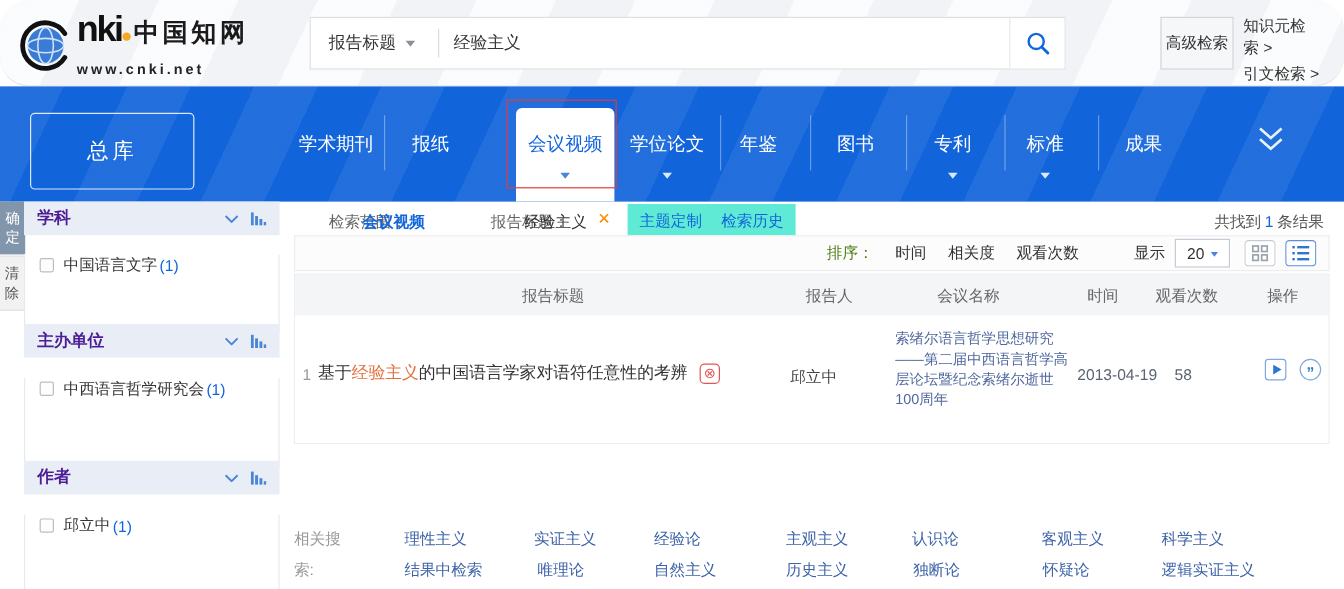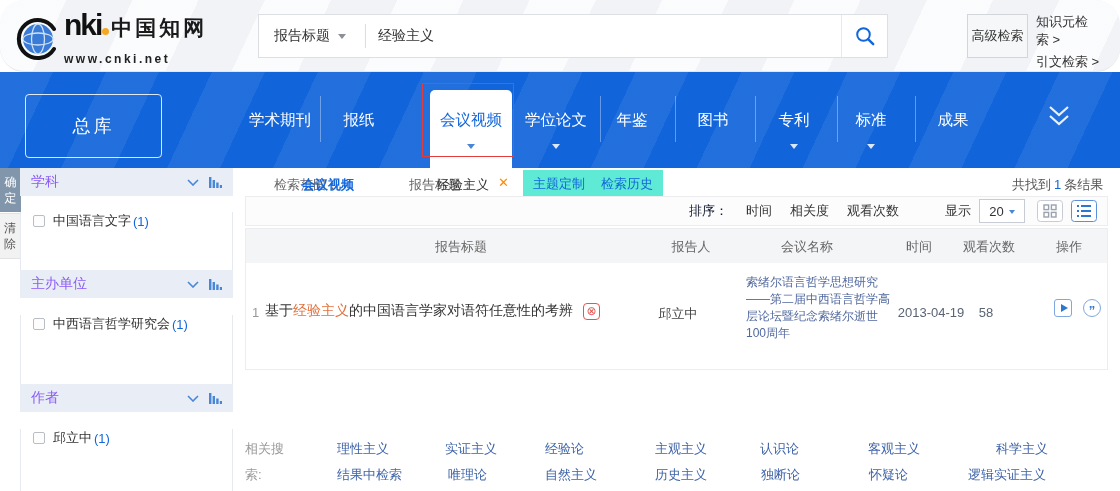--- a/index.html
+++ b/index.html
@@ -47,40 +47,40 @@
   .selected-tab-caret { position:absolute; left:50%; top:54px; transform:translateX(-50%); width:0; height:0; border:4px solid transparent; border-top:5px solid #4a86d8; }
   .annotation-box { position:absolute; left:422px; top:11px; width:92px; height:74px; border:1px solid #e23c3c; pointer-events:none; }
   .nav-more { position:absolute; left:1046px; top:32px; cursor:pointer; }
 
   
   .side-vbtn { position:absolute; left:0; width:21px; font-size:12px; line-height:16px; text-align:center; padding:6px 4px; word-break:break-all; cursor:pointer; }
   .apply-btn { top:168px; background:#8296ab; color:#fff; }
   .clear-btn { top:213px; background:#f2f2f3; color:#555; border:1px solid #e2e2e4; border-left:none; }
   .facet { position:absolute; left:20px; width:213px; }
   .facet-head { height:28px; background:#e9eef6; display:flex; align-items:center; padding:0 11px; }
-  .facet-title { flex:1; font-size:14px; font-weight:normal; color:#8b5cf6; }
+  .facet-title { flex:1; font-size:14px; font-weight:bold; color:#4c1d95; }
   .facet-icon { margin-left:10px; cursor:pointer; display:flex; align-items:center; }
   .facet-body { background:#fff; border:1px solid #e6eaf0; border-top:none; }
   .facet-item { display:flex; align-items:center; gap:8px; padding-left:12px; font-size:13px; color:#333; cursor:pointer; }
   .checkbox { width:12px; height:12px; border:1px solid #b9bdc4; border-radius:2px; background:#fdfdfd; flex:none; }
   .count { color:#1266dc; }
 
   
   .fb-text { position:absolute; top:176px; font-size:13px; white-space:nowrap; }
   .fb-label { color:#666;margin-left:24px; }
   .fb-scope-value { color:#1266dc; font-weight:bold; }
   .fb-term-value { color:#333; }
   .fb-close { position:absolute; left:498px; top:175px; color:#ff8a00; font-size:13px; font-weight:bold; cursor:pointer; }
   .fb-btn { position:absolute; top:170px; height:28px; padding:0 10px; background:#5eead4; color:#1266dc; font-size:13px; display:flex; align-items:center; cursor:pointer; }
   .found { position:absolute; left:1012px; top:176px; font-size:13px; color:#555; white-space:nowrap; }
   .found b { color:#1266dc; font-weight:normal; padding:0 3px; }
 
   
   .sortbar { position:absolute; left:245px; top:196px; width:863px; height:30px; border:1px solid #ededf0; background:#fcfcfd; display:flex; align-items:center; justify-content:flex-end; padding-right:10px; font-size:13px; color:#333; }
-  .sort-label { color:#0f172a; }
+  .sort-label { color:#4d7c0f; }
   .sort-opt { margin-left:18px; cursor:pointer; }
   .disp-label { margin-left:46px; }
   .page-size { margin-left:8px; width:46px; height:24px; border:1px solid #c6cbd4; background:#fff; display:flex; align-items:center; justify-content:center; gap:5px; cursor:pointer; }
   .page-size .val { color:#333; }
   .ps-caret { width:0; height:0; border:3.5px solid transparent; border-top:4.5px solid #4a86d8; margin-top:4px; }
   .view-icon { margin-left:12px; cursor:pointer; display:flex; }
 
   
   .rtable { position:absolute; left:245px; top:228px; width:863px; border:1px solid #ebedf0; }
   .thead { position:relative; height:34px; background:#f4f5f7; }
@@ -348,21 +348,21 @@
 
   <span class="rel-label" style="left:245px;top:440px">相关搜</span>
   <span class="rel-label" style="left:245px;top:466px">索:</span>
 
   <span class="rlink" style="left:337px;top:440px">理性主义</span>
   <span class="rlink" style="left:445px;top:440px">实证主义</span>
   <span class="rlink" style="left:545px;top:440px">经验论</span>
   <span class="rlink" style="left:655px;top:440px">主观主义</span>
   <span class="rlink" style="left:760px;top:440px">认识论</span>
   <span class="rlink" style="left:868px;top:440px">客观主义</span>
-  <span class="rlink" style="left:996px;top:440px">科学主义</span>
+  <span class="rlink" style="left:968px;top:440px">科学主义</span>
 
   <span class="rlink" style="left:337px;top:466px">结果中检索</span>
   <span class="rlink" style="left:448px;top:466px">唯理论</span>
   <span class="rlink" style="left:545px;top:466px">自然主义</span>
   <span class="rlink" style="left:655px;top:466px">历史主义</span>
   <span class="rlink" style="left:761px;top:466px">独断论</span>
   <span class="rlink" style="left:869px;top:466px">怀疑论</span>
   <span class="rlink" style="left:968px;top:466px">逻辑实证主义</span>
 
 </div>

